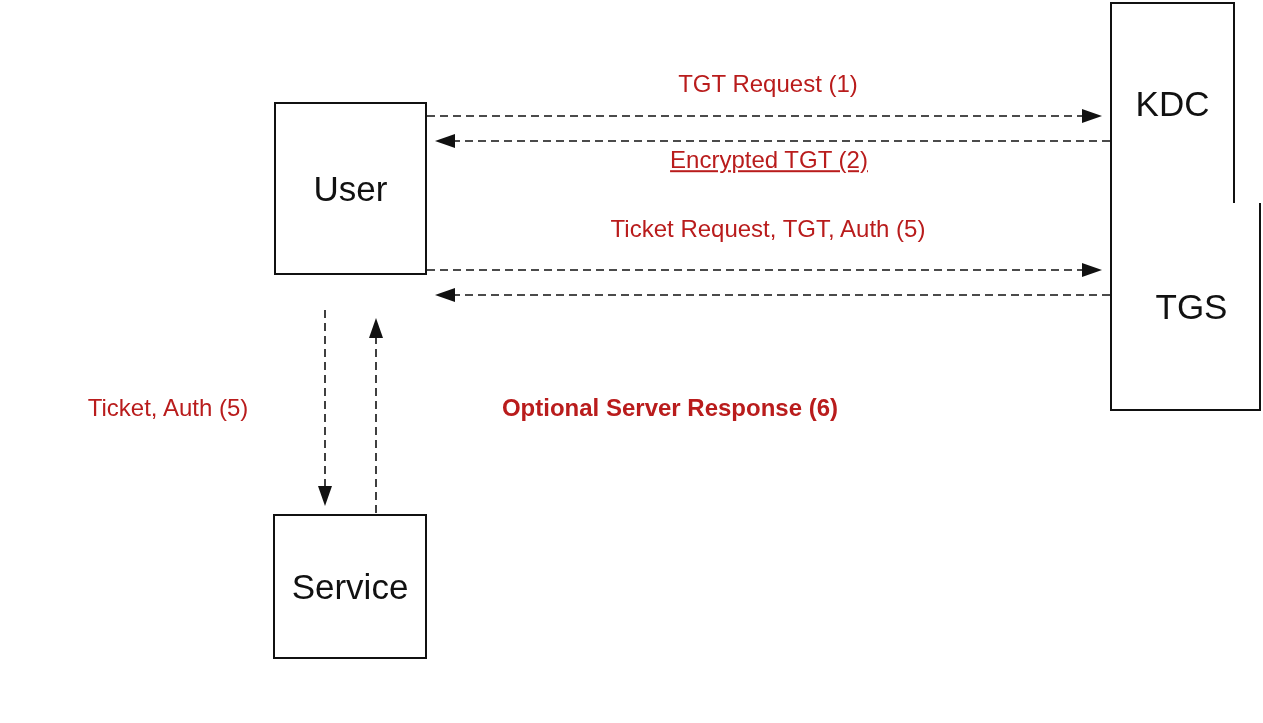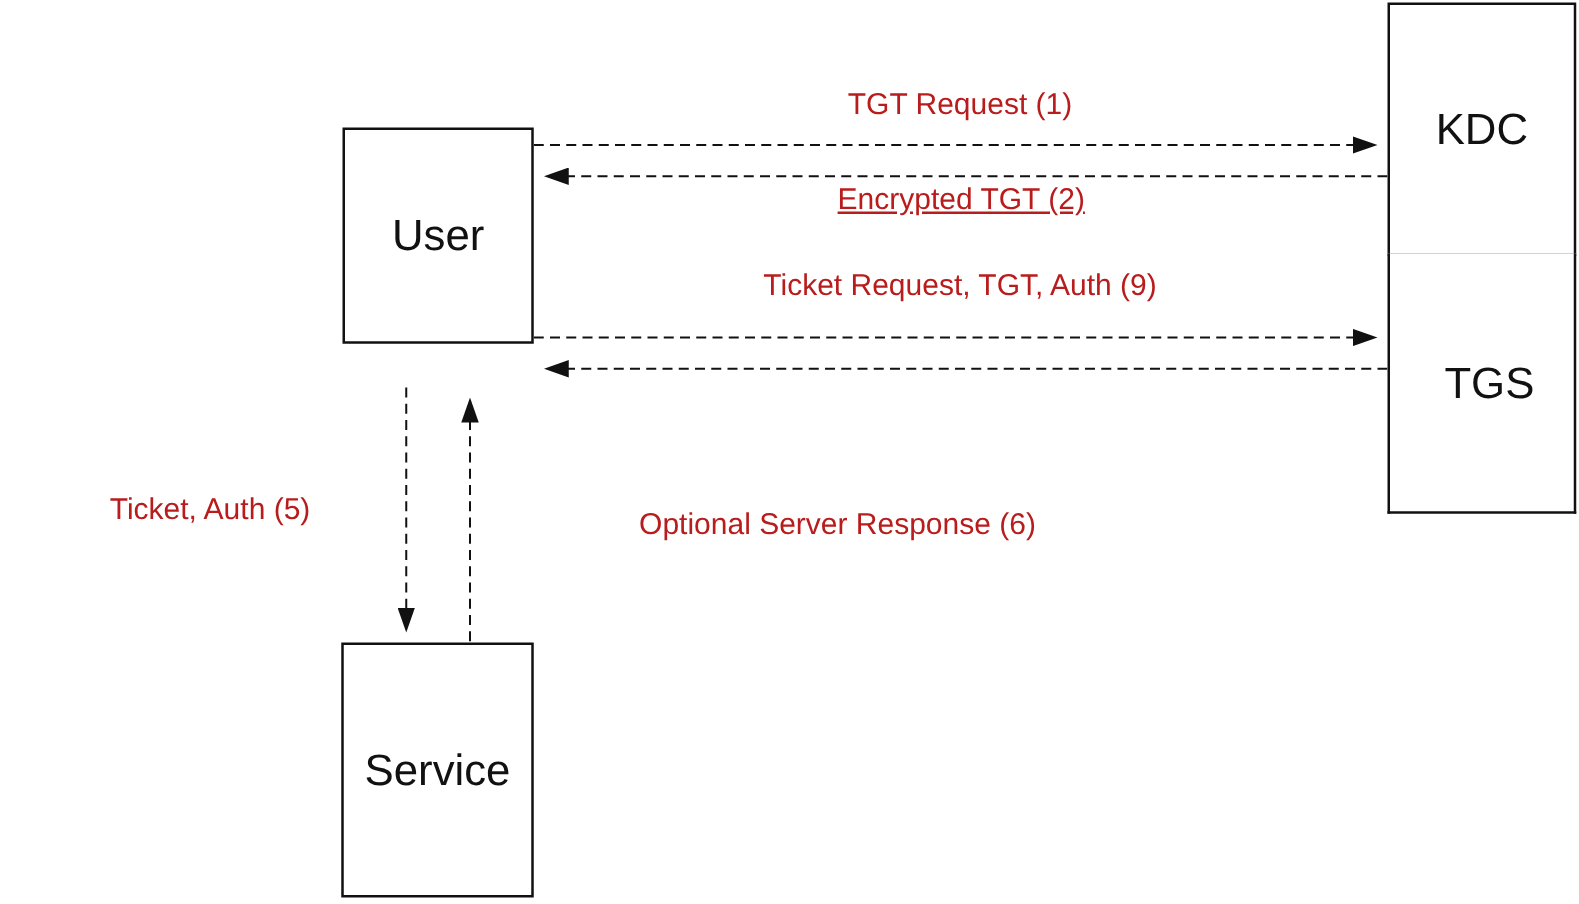--- a/index.html
+++ b/index.html
@@ -21,44 +21,44 @@
     border: 2px solid #111111;
     background: #ffffff;
     display: flex;
     align-items: center;
     justify-content: center;
     font-size: 35px;
     line-height: 1;
     box-sizing: border-box;
   }
   .node-user    { left: 274px; top: 102px; width: 153px; height: 173px; }
-  .node-kdc     { left: 1110px; top: 2px;  width: 151px; height: 203px; align-items: center; }
+  .node-kdc     { left: 1110px; top: 2px;  width: 125px; height: 203px; align-items: center; }
   .node-tgs     { left: 1110px; top: 203px; width: 151px; height: 208px; border-top: none; padding-left: 12px; }
-  .node-service { left: 273px; top: 514px; width: 154px; height: 204px; }
+  .node-service { left: 273px; top: 514px; width: 154px; height: 145px; }
 
   .arrow-layer {
     position: absolute;
     left: 0; top: 0;
     width: 1263px;
     height: 723px;
   }
   .msg-label {
     position: absolute;
     transform: translate(-50%, -50%);
     white-space: nowrap;
     font-size: 24px;
     line-height: 1.15;
     color: #b91c1c;
   }
   .lbl-1 { left: 768px; top: 84px; }
   .lbl-2 { left: 769px; top: 160px; text-decoration: underline; }
   .lbl-3 { left: 768px; top: 229px; }
   .lbl-4 { left: 768px; top: 322px; }
   .lbl-5 { left: 168px; top: 408px; }
-  .lbl-6 { left: 670px; top: 420px; }
+  .lbl-6 { left: 670px; top: 408px; font-weight: bold; }
 </style>
 </head>
 <body>
 
 <div class="canvas">
 
   <svg class="arrow-layer" width="1263" height="723" viewBox="0 0 1263 723">
     <defs>
       <marker id="arrow-right" markerUnits="userSpaceOnUse" markerWidth="20" markerHeight="14" viewBox="0 0 10 7" refX="9.5" refY="3.5" orient="auto">
         <path d="M0,0 L10,3.5 L0,7 Z" fill="#111111"></path>
@@ -86,17 +86,17 @@
   </div>
   <div class="node node-tgs">
     <span>TGS</span>
   </div>
   <div class="node node-service">
     <span>Service</span>
   </div>
 
   <div class="msg-label lbl-1">TGT Request (1)</div>
   <div class="msg-label lbl-2">Encrypted TGT (2)</div>
-  <div class="msg-label lbl-3">Ticket Request, TGT, Auth (9)</div>
+  <div class="msg-label lbl-3">Ticket Request, TGT, Auth (5)</div>
   <div class="msg-label lbl-5">Ticket, Auth (5)</div>
   <div class="msg-label lbl-6">Optional Server Response (6)</div>
 
 </div>
 
 </body></html>

